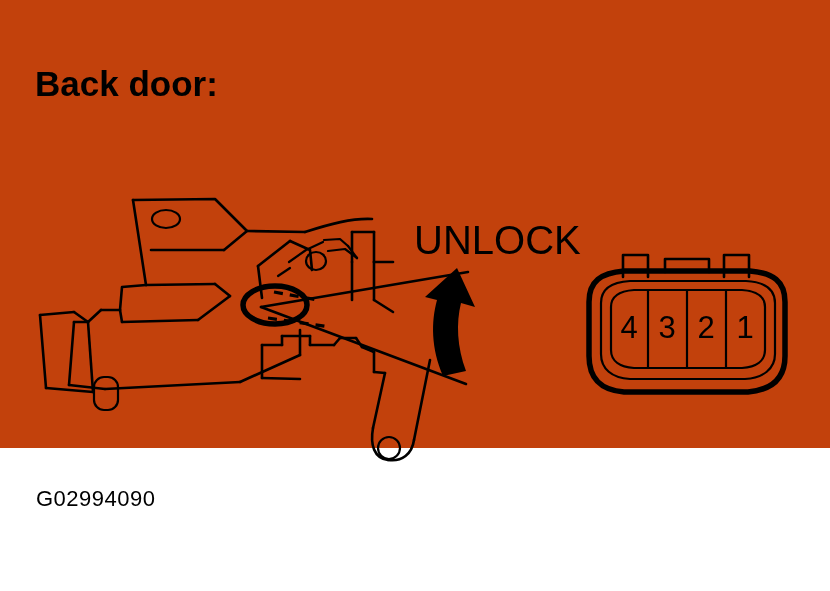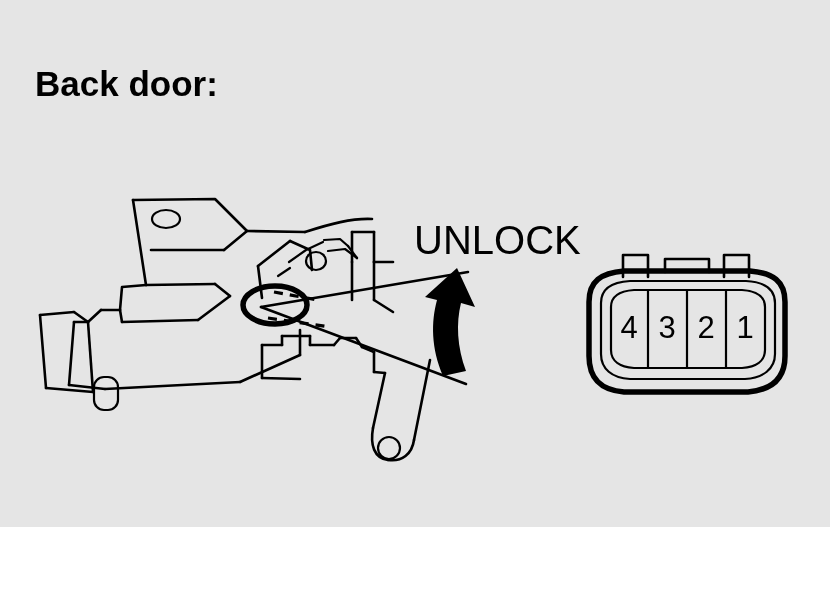--- a/index.html
+++ b/index.html
@@ -14,22 +14,22 @@
     position: relative;
     overflow: hidden;
     font-family: "Liberation Sans", sans-serif;
     color: #000000;
   }
   #page {
     position: absolute;
     left: 0;
     top: 0;
     width: 830px;
-    height: 527px;
-    background: #e5e5e5;
+    height: 448px;
+    background: #c2410c;
   }
   .page-title {
     position: absolute;
     left: 35px;
     top: 66px;
     font-size: 35px;
     font-weight: bold;
     letter-spacing: 0px;
     line-height: 1;
     white-space: nowrap;
@@ -264,14 +264,15 @@
         <path class="ln-thin" d="M726 291 L726 367"></path>
       </g>
 
       <text class="pin-label" x="629" y="330">4</text>
       <text class="pin-label" x="667" y="330">3</text>
       <text class="pin-label" x="706" y="330">2</text>
       <text class="pin-label" x="745" y="330">1</text>
     </g>
   </svg>
 
+  <div class="figure-id">G02994090</div>
 
 </div>
 
 </body></html>

